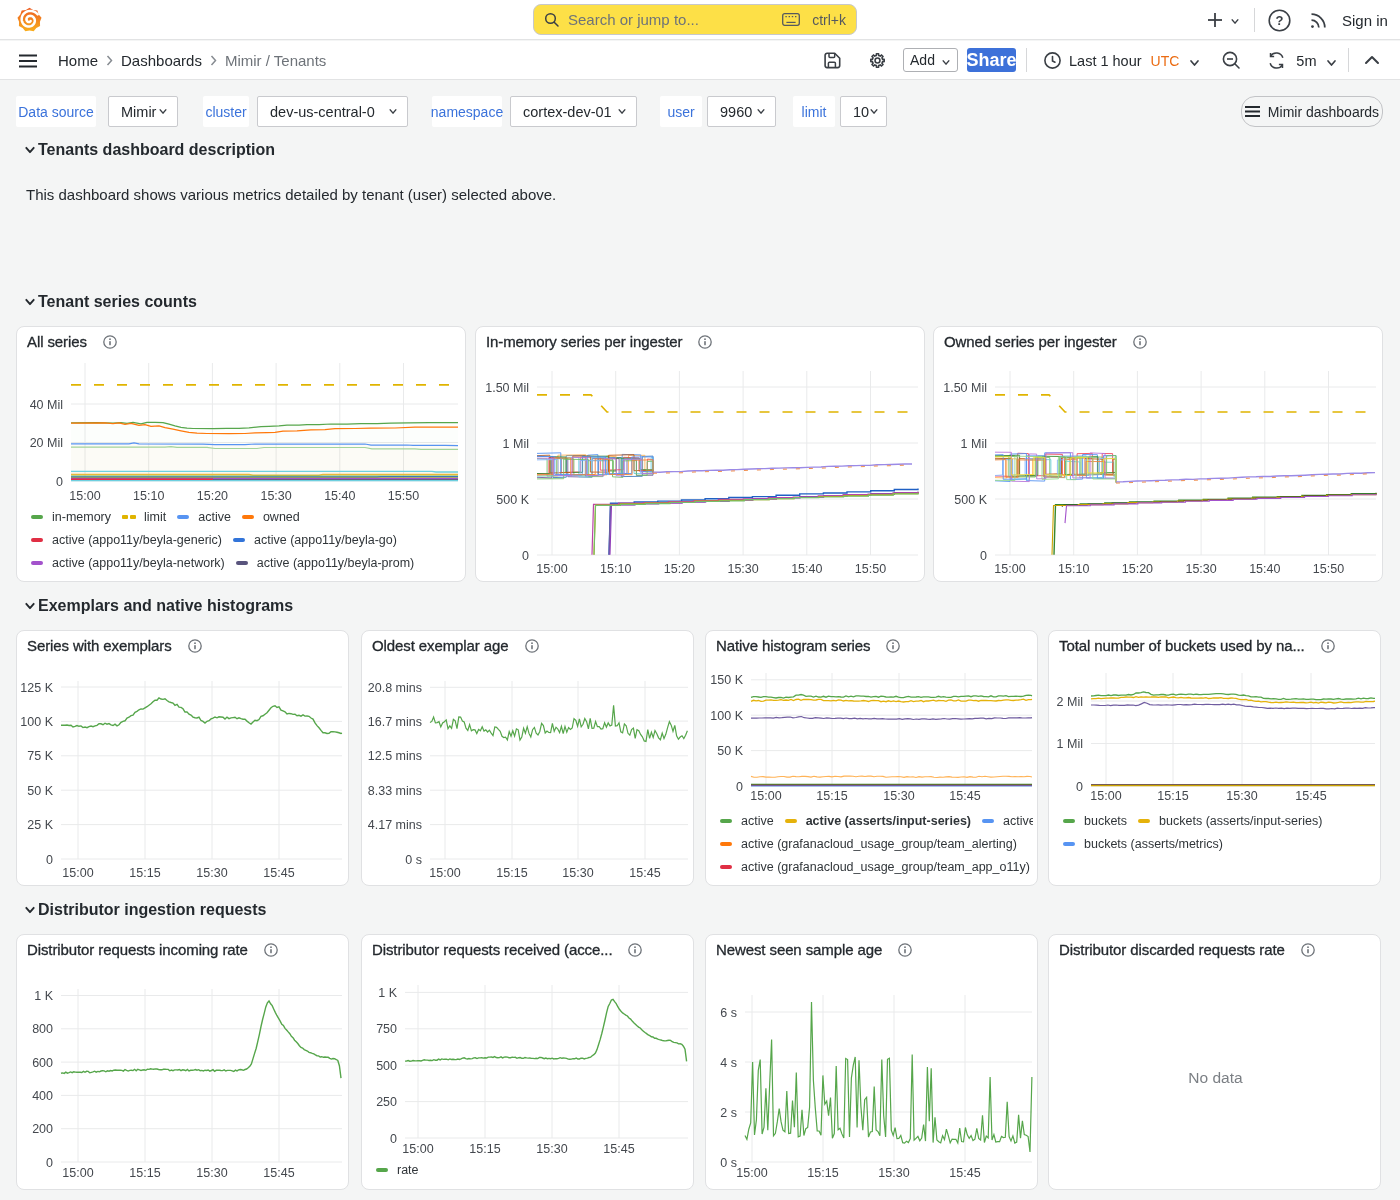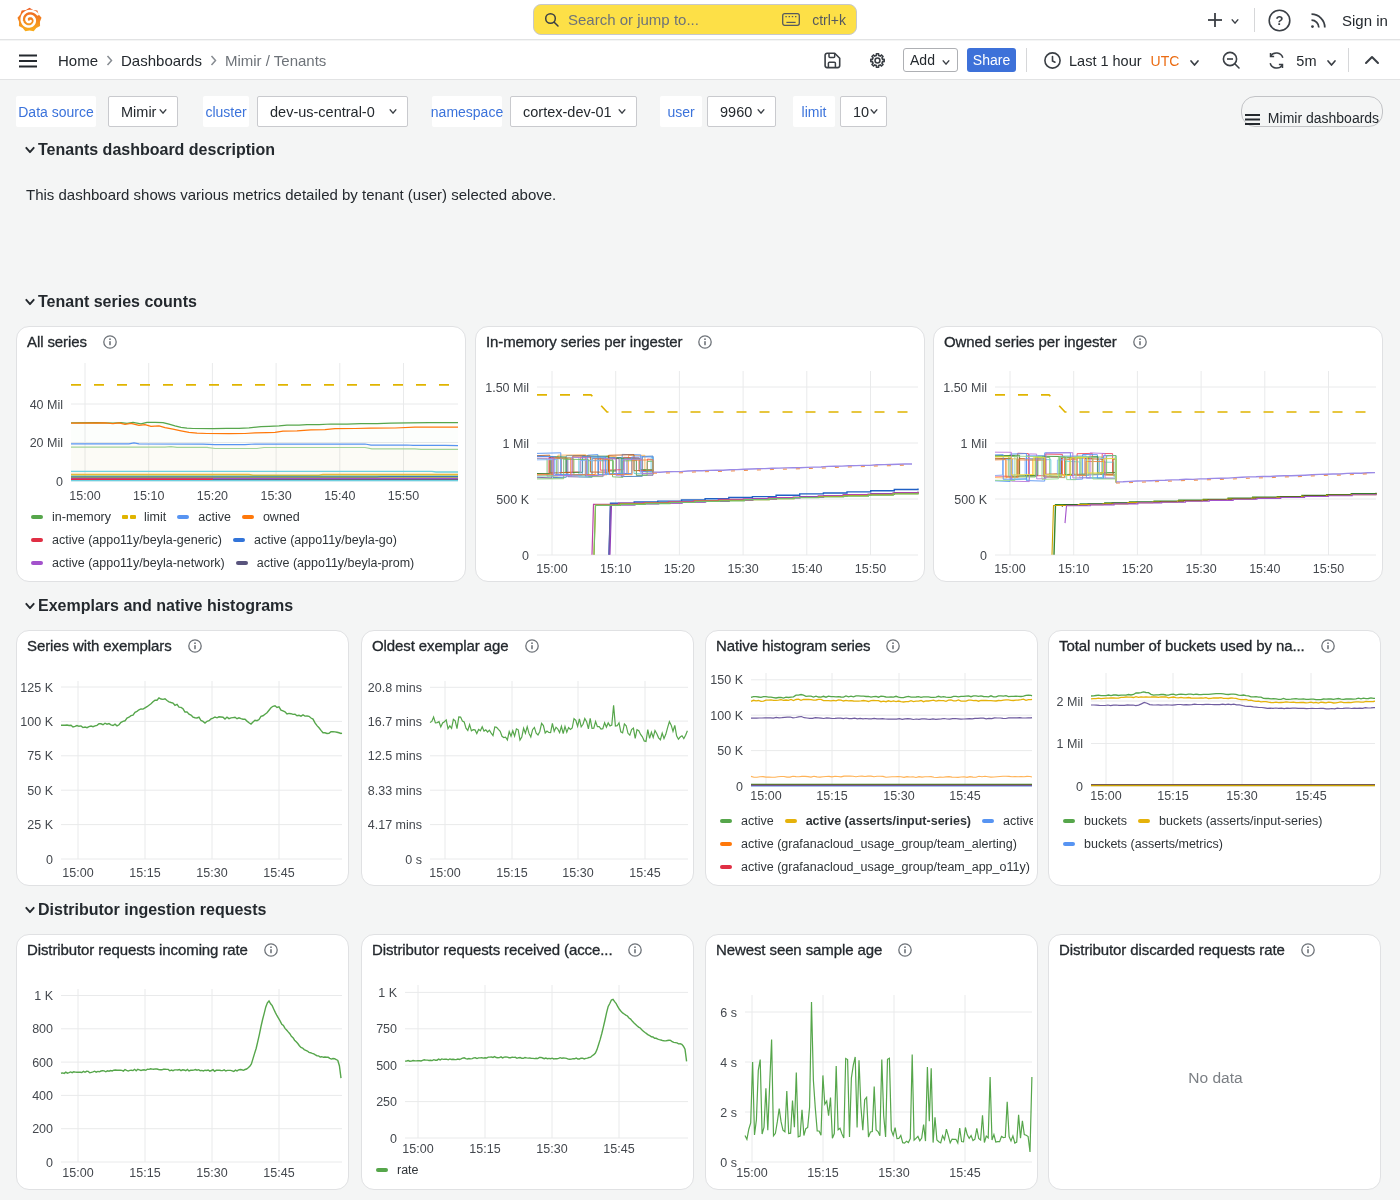--- a/index.html
+++ b/index.html
@@ -1,18 +1,18 @@
 <!DOCTYPE html>
 <html><head><meta charset="utf-8"><style>
 *{box-sizing:border-box;margin:0;padding:0}
 html,body{width:1400px;height:1200px;overflow:hidden;background:#f4f5f5;
 font-family:"Liberation Sans",sans-serif;-webkit-font-smoothing:antialiased}
 .bar{position:absolute;left:0;width:1400px;background:#ffffff;border-bottom:1px solid #e2e3e4}
 .abs{position:absolute}
-.panel{position:absolute;background:#ffffff;border:1px solid #e0e1e3;border-radius:13px}
+.panel{position:absolute;background:#ffffff;border:1px solid #e0e1e3;border-radius:8px}
 .ptitle{position:absolute;left:10px;top:6px;display:flex;align-items:center;gap:16px;
 font-size:15px;font-weight:500;color:#24292e;letter-spacing:-0.1px;white-space:nowrap;-webkit-text-stroke:0.3px #24292e}
 .rowhead{position:absolute;display:flex;align-items:center;gap:0;font-size:16px;
 font-weight:700;color:#24292e;letter-spacing:0px}
 .legend{position:absolute;font-size:12.5px;color:#303539}
 .lrow{display:flex;align-items:center;height:23px}
 .litem{display:flex;align-items:center;white-space:nowrap}
 .chip{width:12px;height:4px;border-radius:2px;margin-right:9px;flex:none}
 .vlabel{position:absolute;top:96px;height:31px;background:#fff;border-radius:2px;
 display:flex;align-items:center;justify-content:center;color:#3b73db;font-size:14px;font-weight:500}
@@ -94,21 +94,21 @@
       <circle cx="12" cy="12" r="3.1" fill="none" stroke="#3a3f45" stroke-width="2"></circle>
     </svg>
 </div>
 <div class="abs" style="left:903px;top:48px;width:55px;height:24px;border:1px solid #aeb0b4;border-radius:3px;display:flex;align-items:center;justify-content:center;background:#fff">
 <span style="font-size:14px;color:#24292e">Add</span>
     <span style="margin-left:6px;margin-top:2px"><svg width="10" height="7" viewBox="0 0 10 7.5" style="flex:none">
         <path d="M2,2 L5.0,5.5 L8,2" fill="none" stroke="#3a3f45" stroke-width="1.6" stroke-linecap="round" stroke-linejoin="round"></path>
       </svg></span>
   </div>
 <div class="abs" style="left:967px;top:48px;width:49px;height:24px;background:#3d71d9;border-radius:3px;display:flex;align-items:center;justify-content:center">
-<span style="font-size:14px;color:#ffffff;font-weight:400">Share</span>
+<span style="font-size:18px;color:#ffffff;font-weight:700">Share</span>
   </div>
 <div class="abs" style="left:1026px;top:48px;width:1px;height:24px;background:#d6d7d9"></div>
 <div class="abs" style="left:1044px;top:41px;height:39px;display:flex;align-items:center">
 <svg width="17" height="17" viewBox="0 0 17 17">
       <circle cx="8.5" cy="8.5" r="7.6" fill="none" stroke="#3a3f45" stroke-width="1.6"></circle>
       <path d="M8.5,4.5 V9 L11,10.2" fill="none" stroke="#3a3f45" stroke-width="1.6" stroke-linecap="round"></path>
     </svg>
 <span style="margin-left:8px;font-size:14.5px;color:#24292e">Last 1 hour</span>
 <span style="margin-left:9px;font-size:14px;color:#eb6c13;font-weight:500">UTC</span>
 <span style="margin-left:10px;margin-top:2px"><svg width="11" height="8" viewBox="0 0 11 8.05" style="flex:none">
@@ -162,21 +162,21 @@
       <path d="M2,2 L5.0,5.5 L8,2" fill="none" stroke="#3a3f45" stroke-width="1.6" stroke-linecap="round" stroke-linejoin="round"></path>
     </svg>
   </div>
 <div class="vlabel" style="left:793px;width:42px">limit</div>
 <div class="vdd" style="left:840px;width:47px">
     <span>10</span>
     <svg width="10" height="7" viewBox="0 0 10 7.5" style="flex:none">
       <path d="M2,2 L5.0,5.5 L8,2" fill="none" stroke="#3a3f45" stroke-width="1.6" stroke-linecap="round" stroke-linejoin="round"></path>
     </svg>
   </div>
-<div class="abs" style="left:1241px;top:96px;width:142px;height:31px;border:1px solid #c2c3c6;border-radius:14px;display:flex;align-items:flex-end;justify-content:center">
+<div class="abs" style="left:1241px;top:96px;width:142px;height:31px;border:1px solid #c2c3c6;border-radius:14px;display:flex;align-items:center;justify-content:center">
 <svg width="15" height="13" viewBox="0 0 15 13">
       <line x1="0" y1="2" x2="15" y2="2" stroke="#24292e" stroke-width="2"></line>
       <line x1="0" y1="6.5" x2="15" y2="6.5" stroke="#24292e" stroke-width="2"></line>
       <line x1="0" y1="11" x2="15" y2="11" stroke="#24292e" stroke-width="2"></line>
     </svg>
 <span style="margin-left:8px;font-size:14px;color:#24292e">Mimir dashboards</span>
   </div>
 <div class="rowhead" style="left:24px;top:141px">
     <svg width="12" height="8" viewBox="0 0 12 8.600000000000001" style="flex:none">
       <path d="M2,2 L6.0,6.6000000000000005 L10,2" fill="none" stroke="#24292e" stroke-width="2.0" stroke-linecap="round" stroke-linejoin="round"></path>

